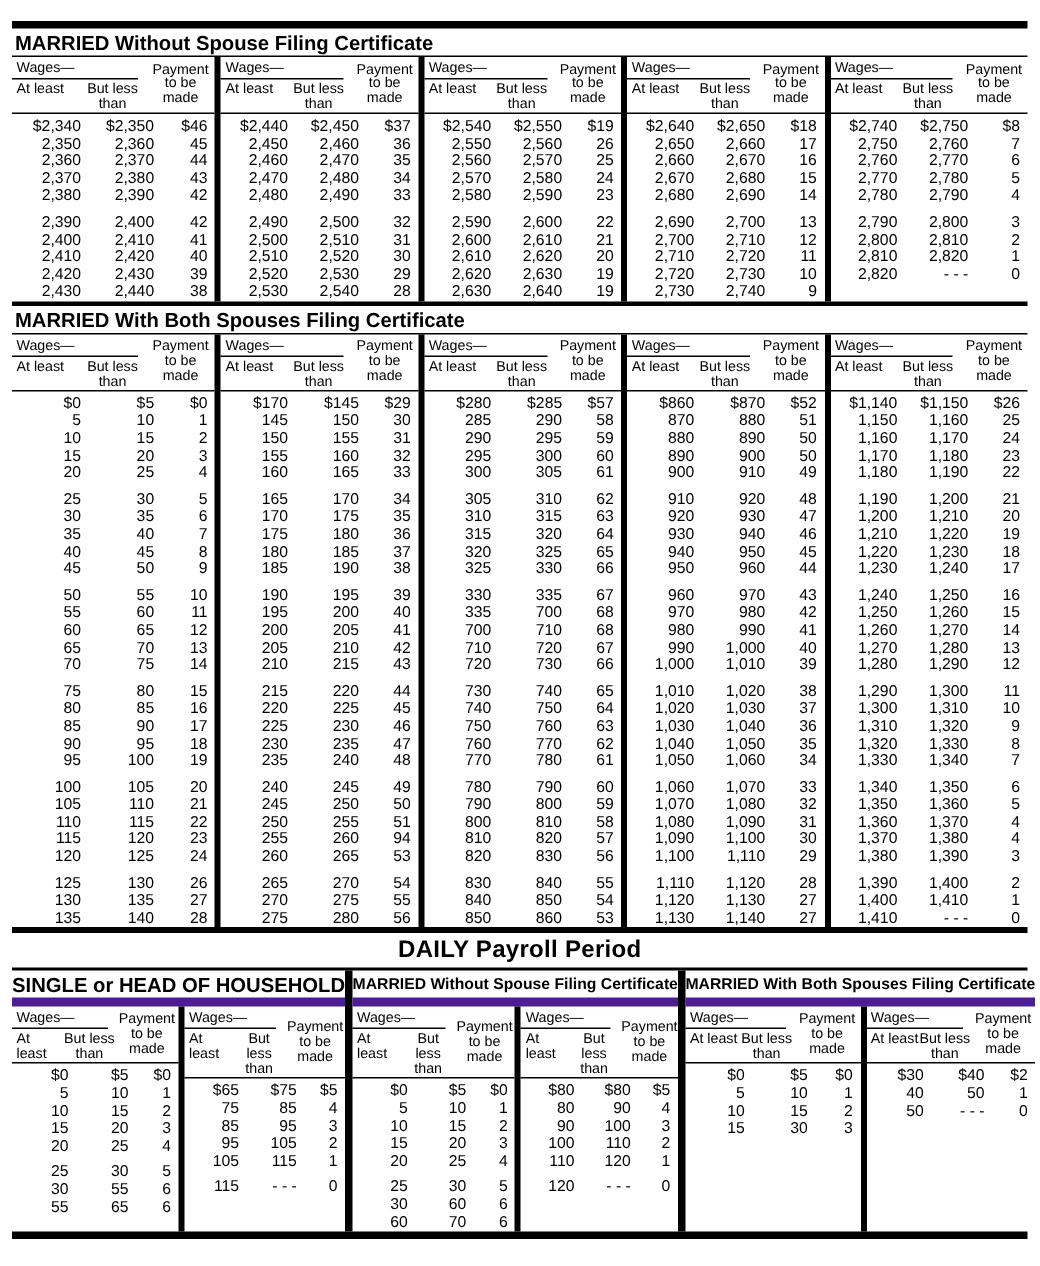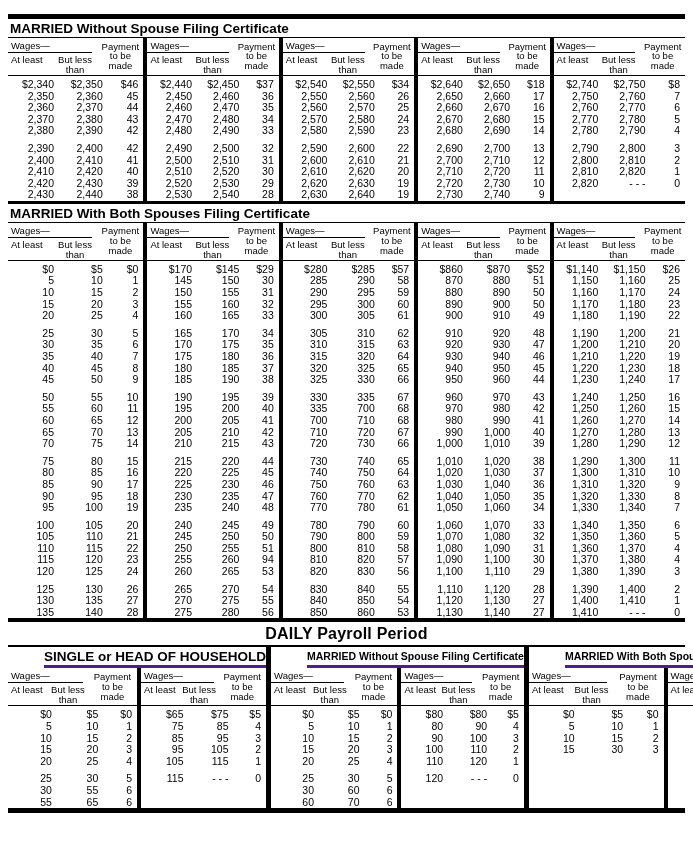--- a/index.html
+++ b/index.html
@@ -26,21 +26,21 @@
   .gbody { padding-top:3px; flex:1; }
   .block.gap { margin-top:6px; }
   .row { display:flex; line-height:11.6px; font-size:10.5px; white-space:nowrap; }
   .c { display:block; text-align:right; }
   .c0 { width:34%; }
   .c1 { width:36%; }
   .c2 { flex:1; padding-right:5px; }
   .daily-row { display:flex; align-items:stretch; }
   .dsection { flex:1; display:flex; flex-direction:column; }
   .dsection + .dsection { border-left:5px solid #000; }
-  .dsub-title { text-align:center; font-weight:bold; border-bottom:3px solid #4c1d95; padding:2px 0 1px 0; white-space:nowrap; overflow:hidden;margin-left:36px; }
+  .dsub-title { text-align:center; font-weight:bold; border-bottom:6px solid #4c1d95; padding:2px 0 1px 0; white-space:nowrap; overflow:hidden; }
   .dsub-title.big { font-size:13.5px; }
   .dsub-title.small { font-size:10.5px; line-height:15px; }
   .dsection .groups { flex:1; }
   .dsection .gbody { min-height:100px; }
   .dsection .gwages { flex:0 0 62%; }
 </style>
 </head>
 <body>
 
 <div class="page">
@@ -196,21 +196,21 @@
                 <span class="bl">But less than</span>
               </div>
             </div>
             <div class="gpay">Payment to be made</div>
           </div>
           <div class="gbody">
             <div class="block">
               <div class="row">
                 <span class="c c0">$2,540</span>
                 <span class="c c1">$2,550</span>
-                <span class="c c2">$34</span>
+                <span class="c c2">$19</span>
               </div>
               <div class="row">
                 <span class="c c0">2,550</span>
                 <span class="c c1">2,560</span>
                 <span class="c c2">26</span>
               </div>
               <div class="row">
                 <span class="c c0">2,560</span>
                 <span class="c c1">2,570</span>
                 <span class="c c2">25</span>

